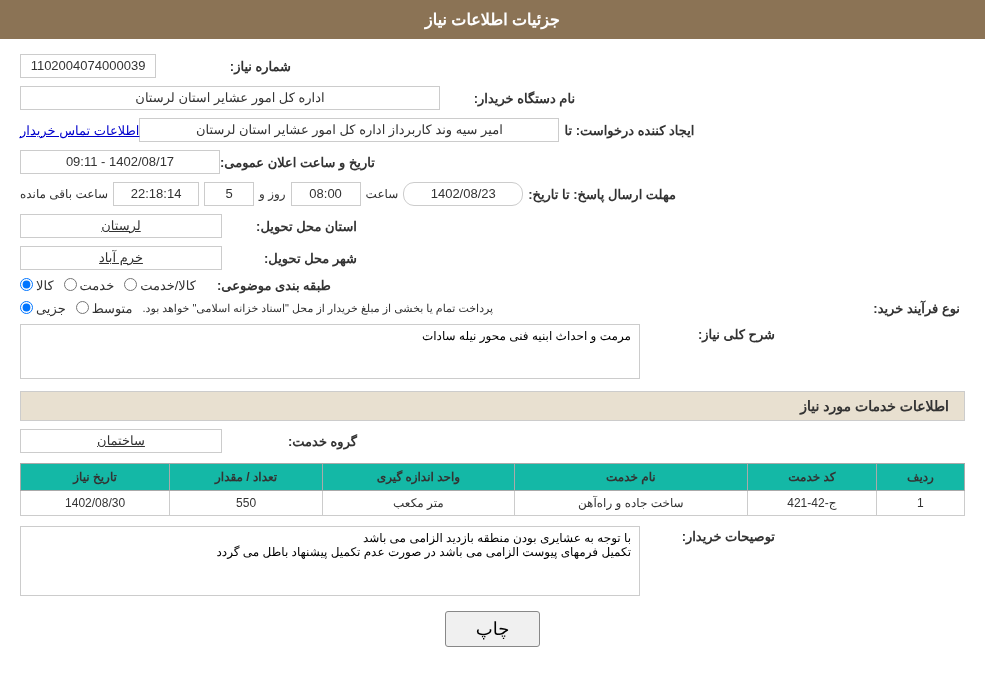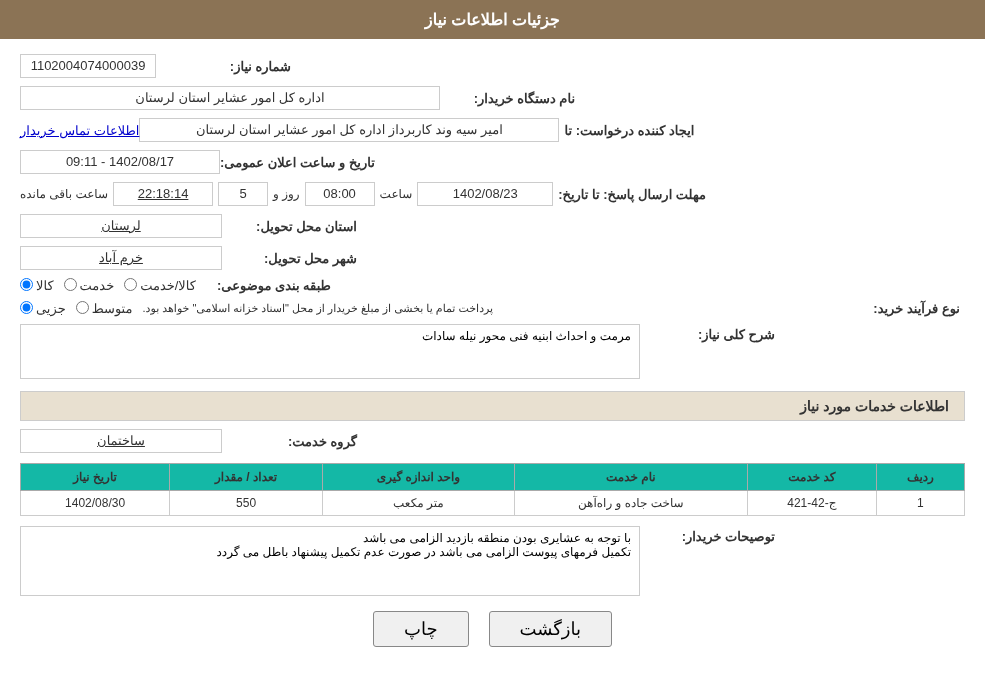--- a/index.html
+++ b/index.html
@@ -242,26 +242,26 @@
       <span class="blue-link" style="">اطلاعات تماس خریدار</span>
     </div>
 
     <div class="announcement-row">
       <span class="announcement-label">تاریخ و ساعت اعلان عمومی:</span>
       <div class="value-box" style="width:200px;">1402/08/17 - 09:11</div>
     </div>
 
     <div class="deadline-row">
       <span class="deadline-label">مهلت ارسال پاسخ: تا تاریخ:</span>
-      <div class="value-box" style="width:136px;">1402/08/23</div>
+      <div class="value-box" style="width:120px;border-radius:11px;">1402/08/23</div>
       <span class="inline-label">ساعت</span>
       <div class="value-box" style="width:70px;">08:00</div>
       <span class="inline-label">روز و</span>
       <div class="value-box" style="width:50px;">5</div>
-      <div class="value-box" style="width:100px;text-decoration:underline;">22:18:14</div>
+      <div class="value-box" style="width:86px;">22:18:14</div>
       <span class="inline-label">ساعت باقی مانده</span>
     </div>
 
     <div class="form-row">
       <span class="label">استان محل تحویل:</span>
       <div class="value-box value-box-medium">لرستان</div>
     </div>
 
     <div class="form-row">
       <span class="label">شهر محل تحویل:</span>
@@ -338,18 +338,17 @@
       </table>
     </div>
 
     <div class="buyer-notes">
       <span class="buyer-notes-label">توصیحات خریدار:</span>
       <textarea class="buyer-notes-textarea" readonly="" style="">با توجه به عشایری بودن منطقه بازدید الزامی می باشد
 تکمیل فرمهای پیوست الزامی می باشد در صورت عدم تکمیل پیشنهاد باطل می گردد</textarea>
     </div>
 
     <div class="button-row">
-      <button class="btn btn-back">بازگشت</button>
       <button class="btn btn-print">چاپ</button>
     </div>
 
   </div>
 </div>
 
 </body></html>

